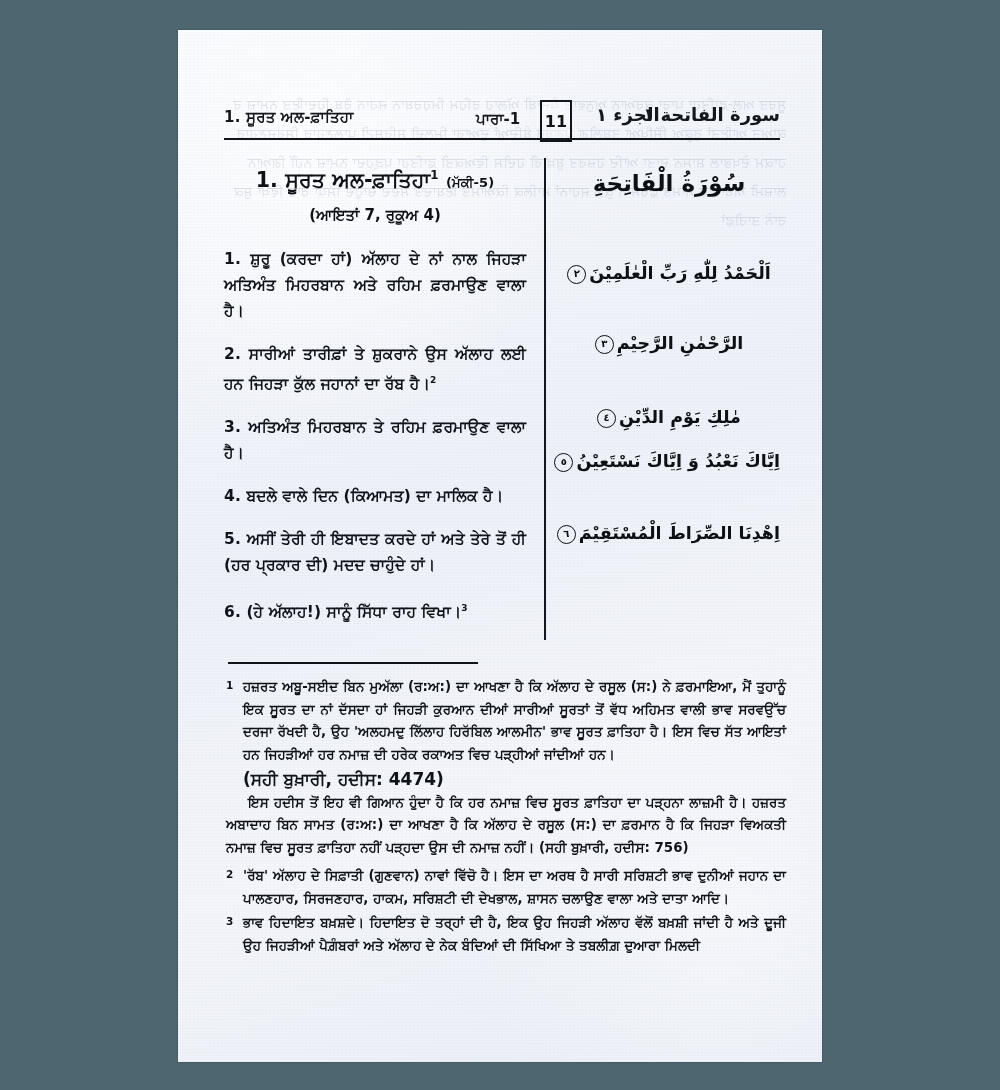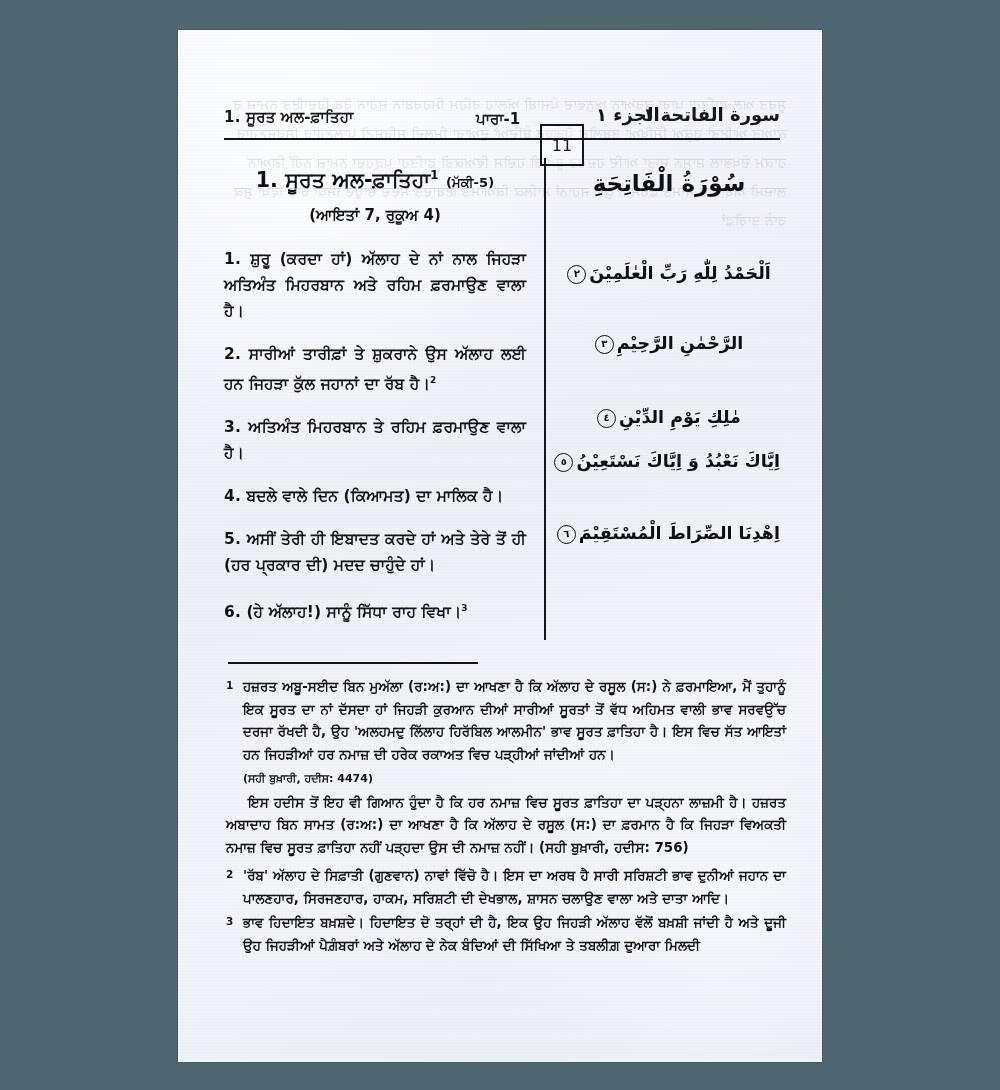--- a/index.html
+++ b/index.html
@@ -90,32 +90,31 @@
     left: 252px;
     top: 4px;
     font-size: 15px;
     font-weight: 700;
     color: #14171c;
   }
   .page-num-box {
     position: absolute;
     left: 316px;
     top: -6px;
-    width: 44px;
+    width: 32px;
     height: 42px;
     border: 2px solid #12161b;
     background: rgba(255,255,255,0.35);
     display: flex;
     align-items: center;
     justify-content: center;
     font-size: 16px;
-    font-weight: 400;
+    font-weight: 700;
     color: #11151a;
     box-sizing: border-box;
-    margin-top: 24px;
   }
   .rh-juz {
     position: absolute;
     left: 372px;
     top: -2px;
     font-size: 18px;
     font-weight: 700;
     color: #14171c;
     direction: rtl;
     font-family: "DejaVu Sans", sans-serif;
@@ -278,21 +277,21 @@
     line-height: 22.5px;
     font-weight: 700;
     color: #10141a;
     text-align: justify;
     text-justify: inter-word;
     text-indent: 22px;
     margin-top: 1px;
     letter-spacing: .05px;
   }
   .fn-src {
-    font-size: 11px;
+    font-size: 17px;
     line-height: 22.5px;
     font-weight: 700;
     color: #10141a;
   }
 </style>
 </head>
 <body>
 
 <div class="page-sheet">
 

